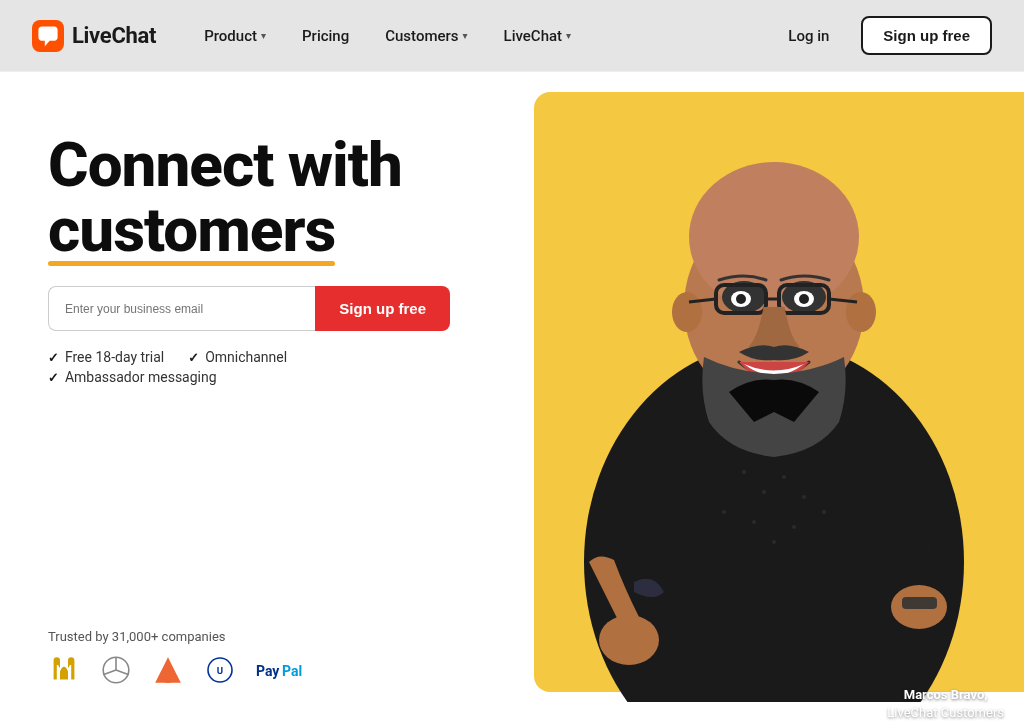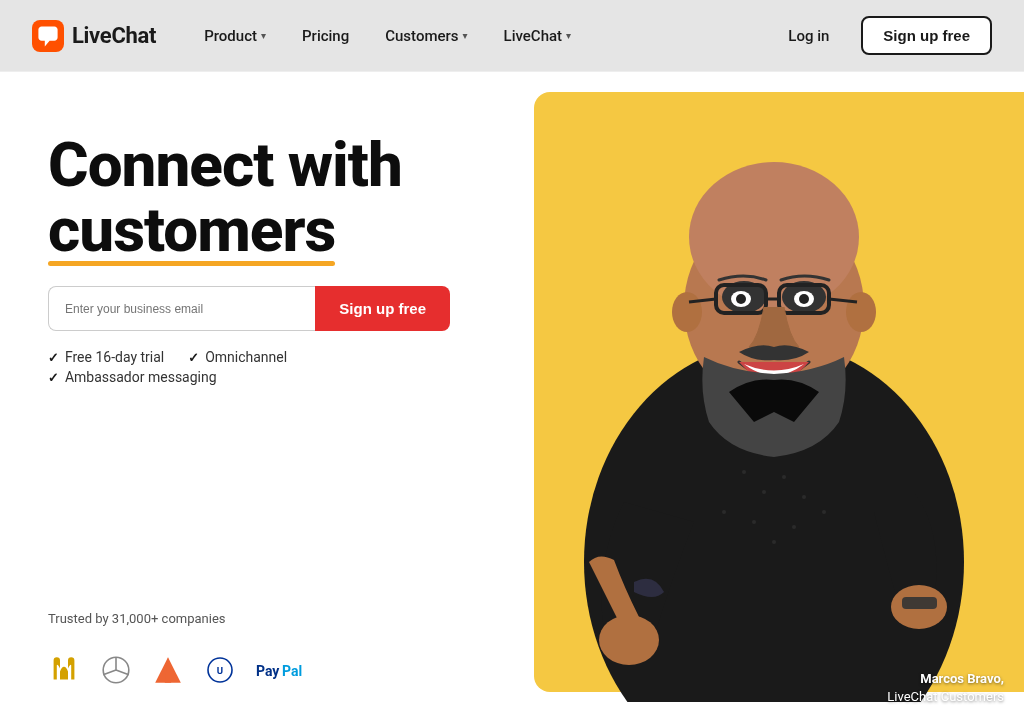--- a/index.html
+++ b/index.html
@@ -179,21 +179,21 @@
     }
 
     
     .trusted-section {
       margin-top: auto;
       padding-top: 30px;
     }
     .trusted-text {
       font-size: 13px;
       color: #555;
-      margin-bottom: 26px;
+      margin-bottom: 8px;
       line-height: 1.4;
     }
     .brand-logos {
       display: flex;
       align-items: center;
       gap: 20px;
     }
 
     
     .right-hero {
@@ -218,23 +218,23 @@
       position: absolute;
       top: 10px;
       right: 0;
       width: 500px;
       height: 620px;
       z-index: 3;
     }
     
     .name-tag {
       position: absolute;
-      bottom: 20px;
+      bottom: 4px;
       right: 20px;
-      text-align: right;
+      text-align: center;
       z-index: 5;
     }
     .name-tag-text {
       font-size: 13px;
       color: #fff;
       line-height: 1.4;
       text-shadow: 0 1px 3px rgba(0,0,0,0.5);
     }
     .name-tag-text strong { font-weight: 700; }
   </style>
@@ -282,21 +282,21 @@
 
     <div class="email-form">
       <input class="email-input" type="email" placeholder="Enter your business email" style="">
       <button class="signup-btn-main">Sign up free</button>
     </div>
 
     <div class="features-list">
       <div class="feature-row">
         <div class="feature-item">
           <span class="check-icon">✓</span>
-          <span>Free 16-day trial</span>
+          <span>Free 18-day trial</span>
         </div>
         <div class="feature-item">
           <span class="check-icon">✓</span>
           <span>Omnichannel</span>
         </div>
       </div>
       <div class="feature-row">
         <div class="feature-item">
           <span class="check-icon">✓</span>
           <span>Ambassador messaging</span>

